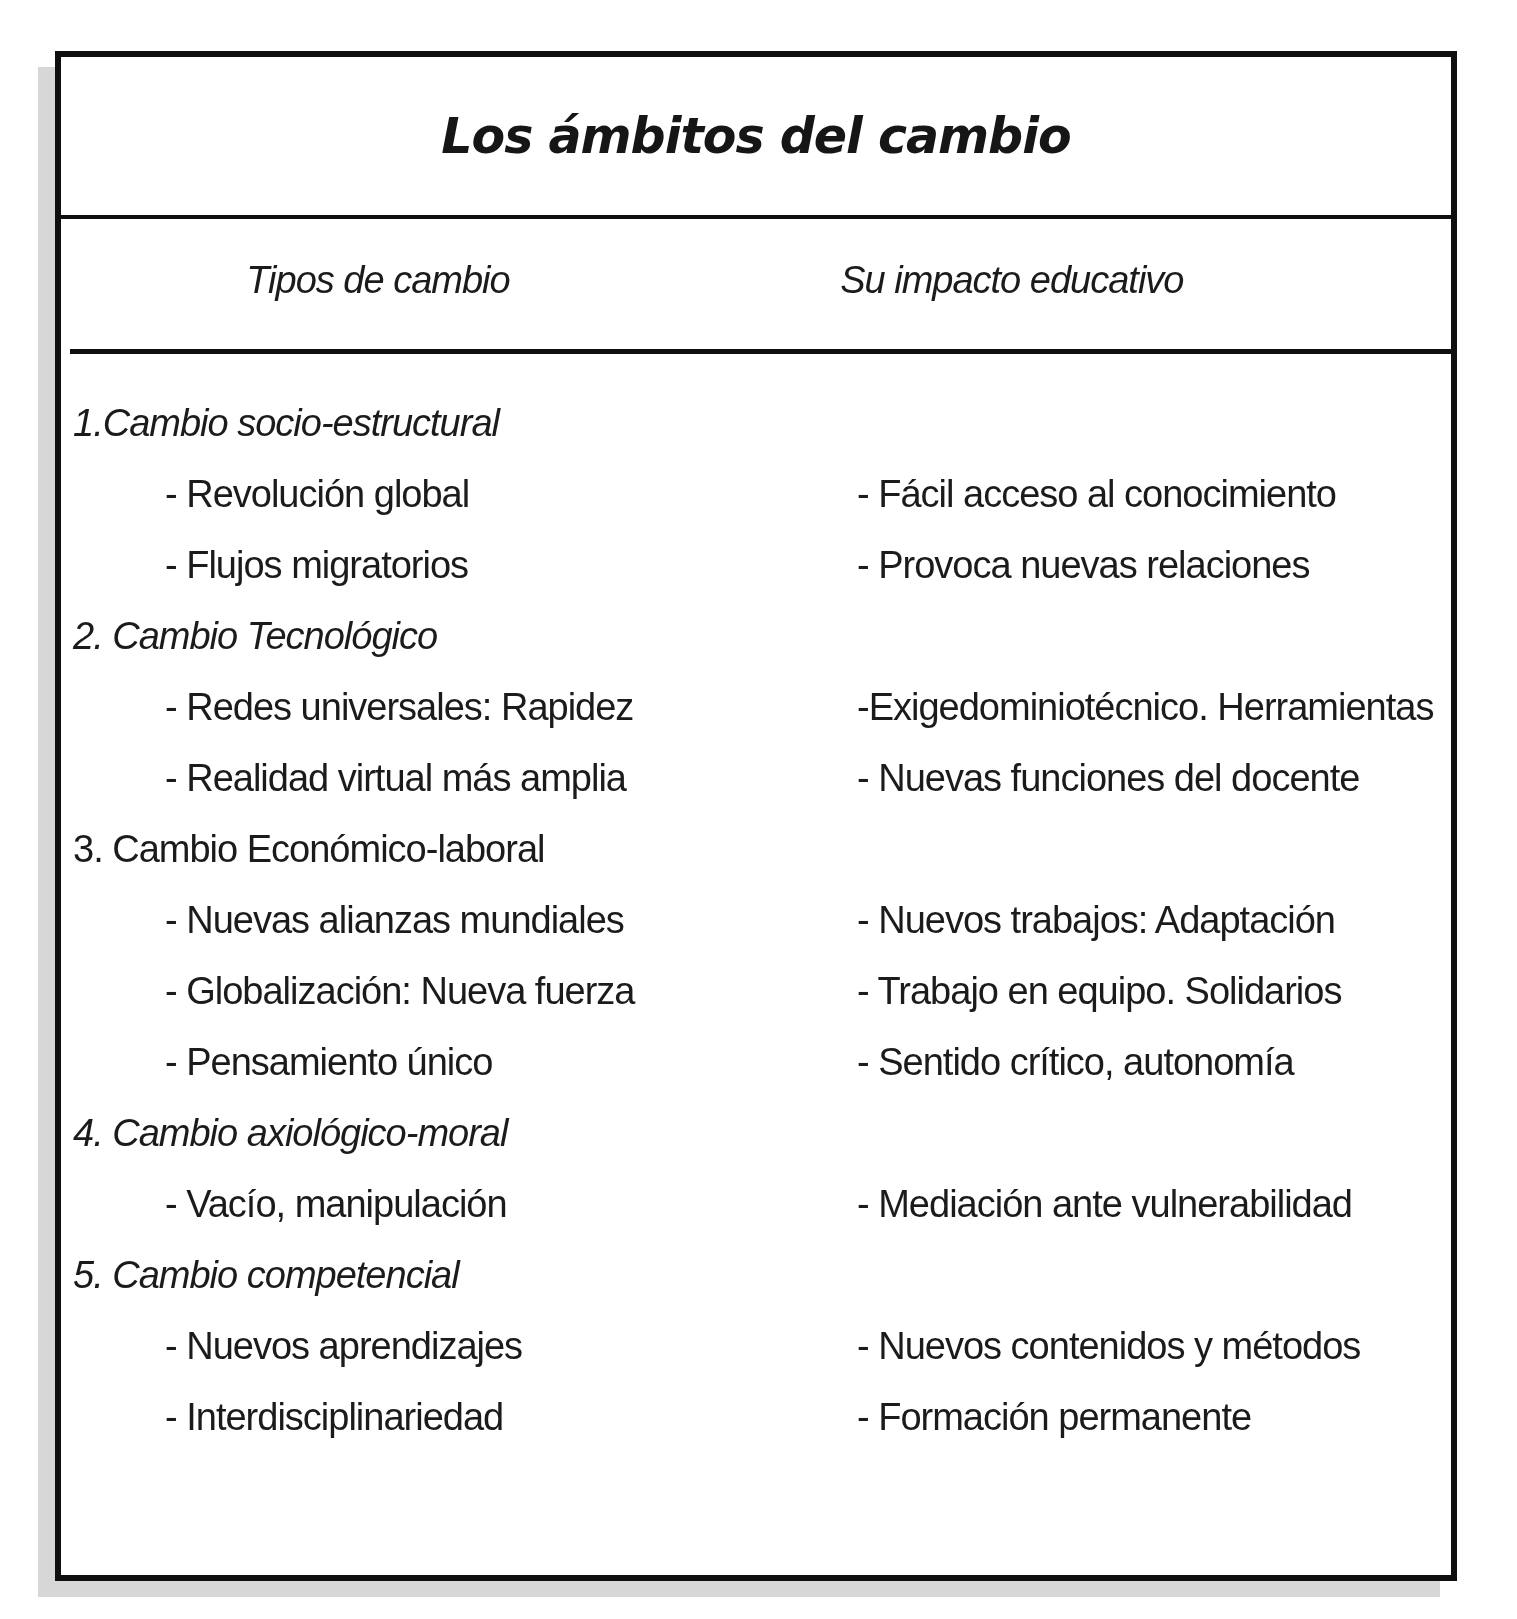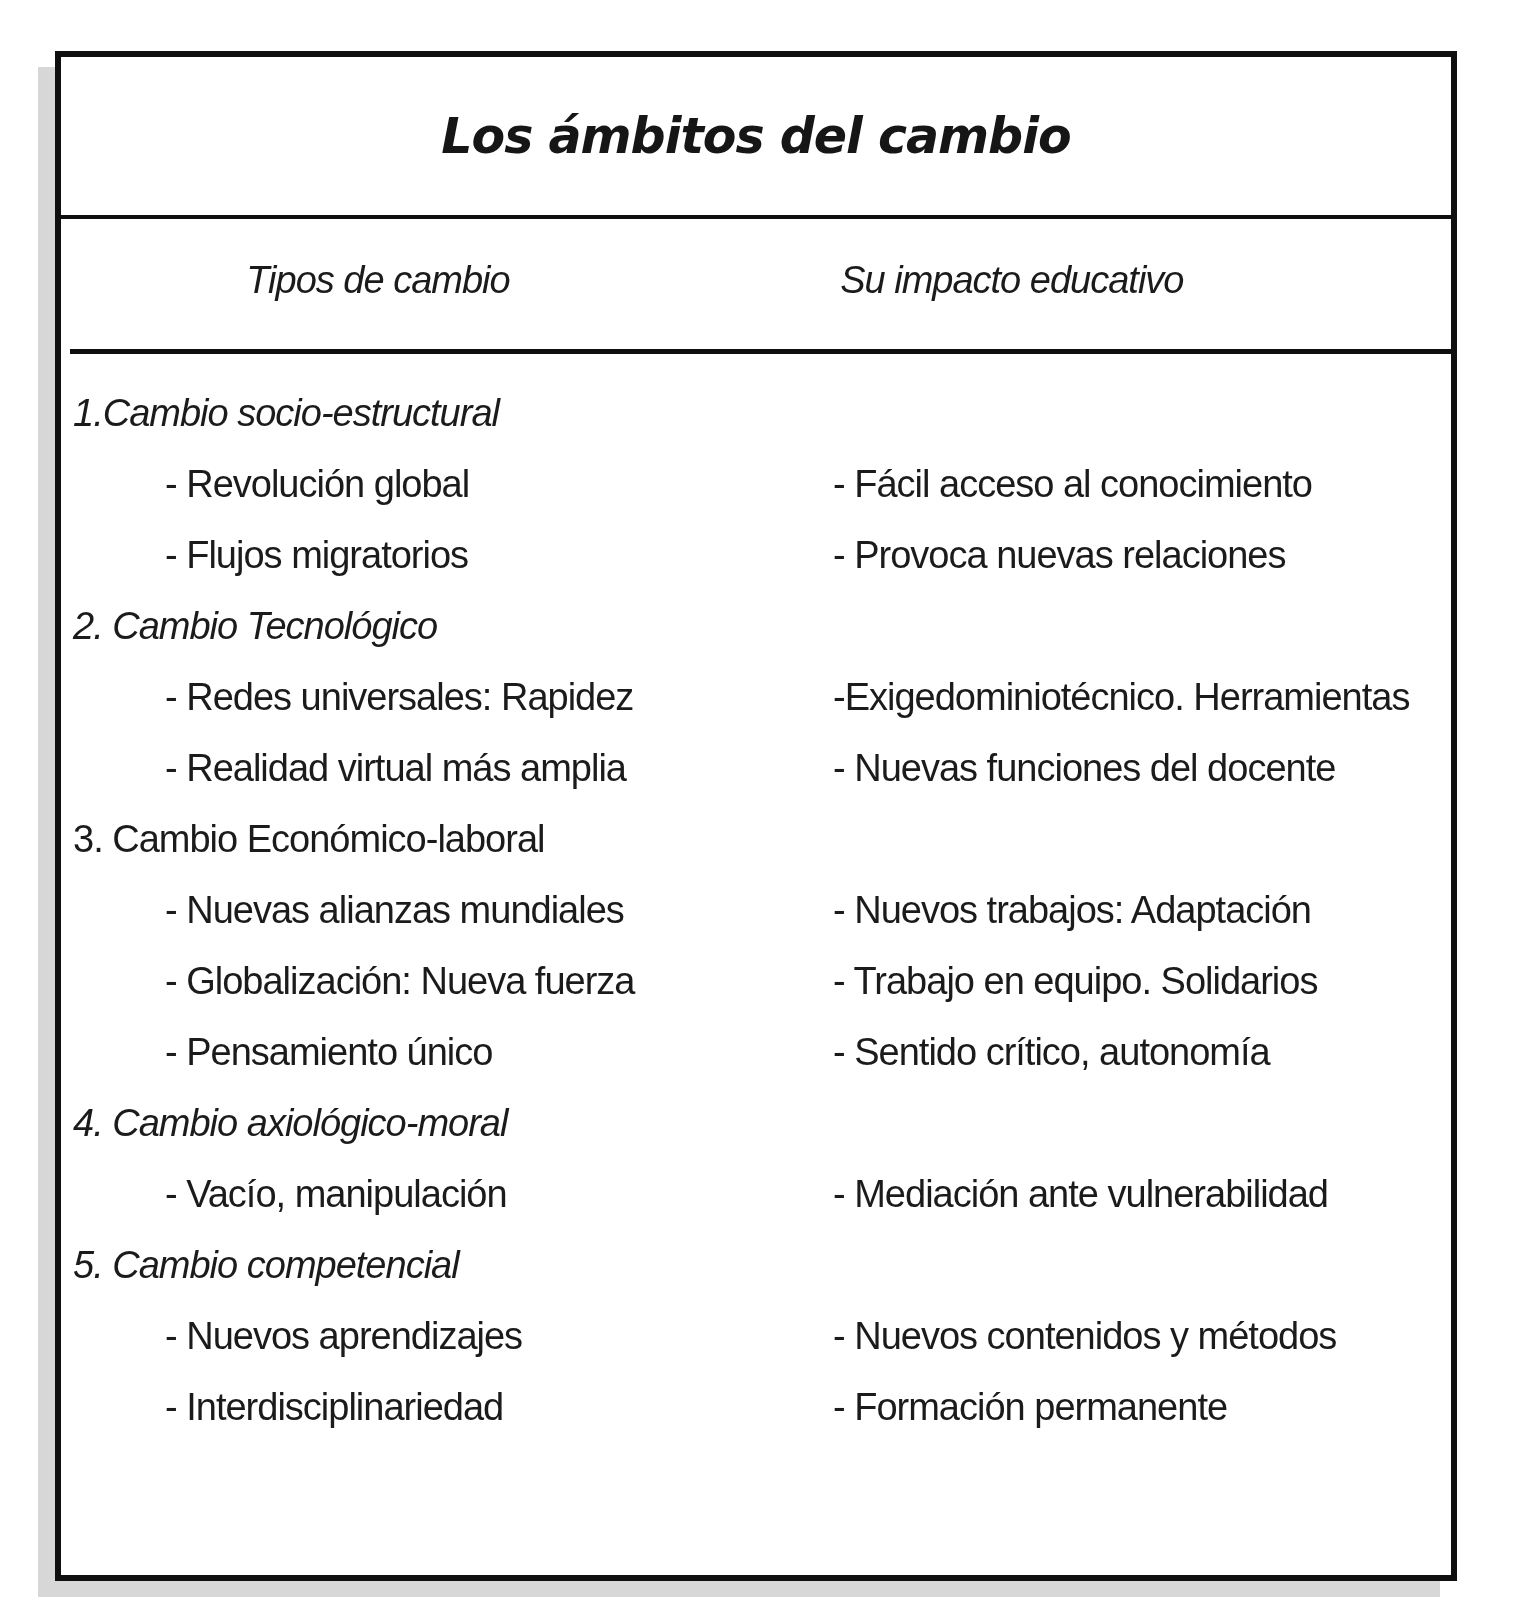--- a/index.html
+++ b/index.html
@@ -56,39 +56,39 @@
     font-style: italic;
     font-size: 38px;
     letter-spacing: -1px;
     white-space: nowrap;
     color: #1b1b1b;
   }
   .col-header.left  { left: 22.3%; }
   .col-header.right { left: 68.2%; }
   .body-rows {
     position: relative;
-    padding-top: 23px;
+    padding-top: 33px;
   }
   .row {
     position: relative;
     height: 71px;
   }
   .cell {
     position: absolute;
     top: 50%;
     transform: translateY(-50%);
     font-size: 38px;
     letter-spacing: -1px;
     white-space: nowrap;
     color: #1b1b1b;
   }
   .cell-left.section { left: 12px; font-style: italic; }
   .cell-left.section.upright { font-style: normal; }
   .cell-left.item { left: 104px; }
-  .cell-right { left: 772px; }
+  .cell-right { left: 796px; }
 </style>
 </head>
 <body>
 
 <div class="canvas">
   <div class="box">
 
     <div class="title-row">
       <span class="title-text">Los ámbitos del cambio</span>
     </div>

